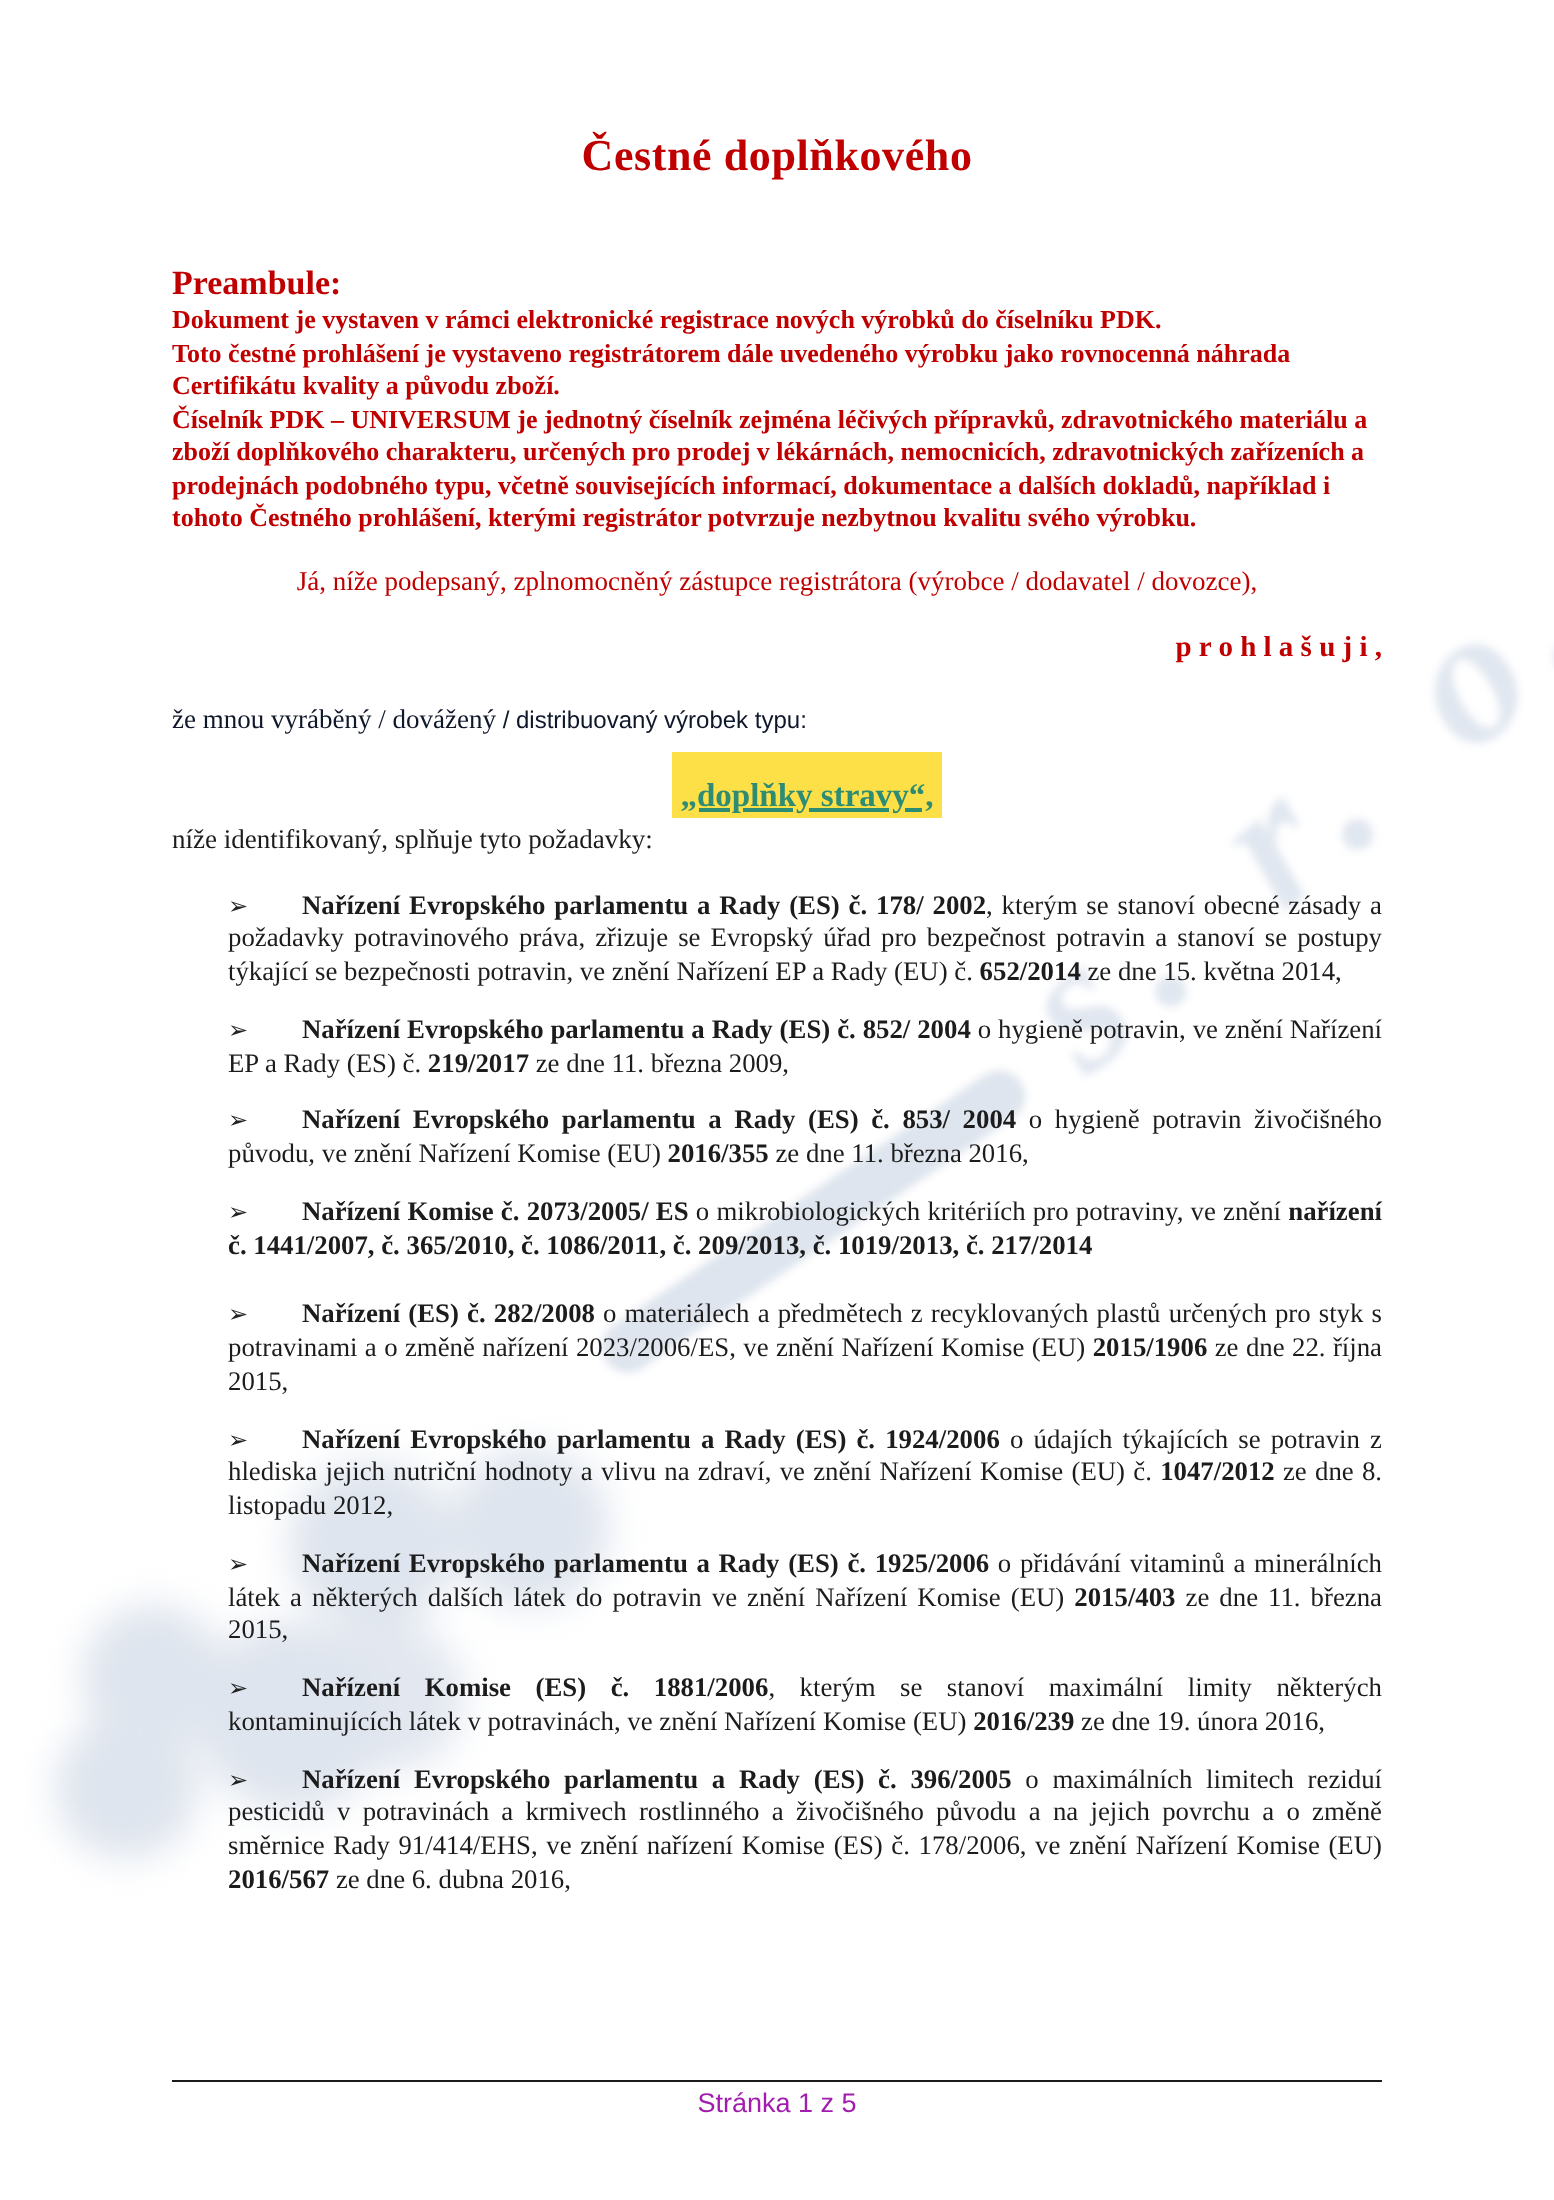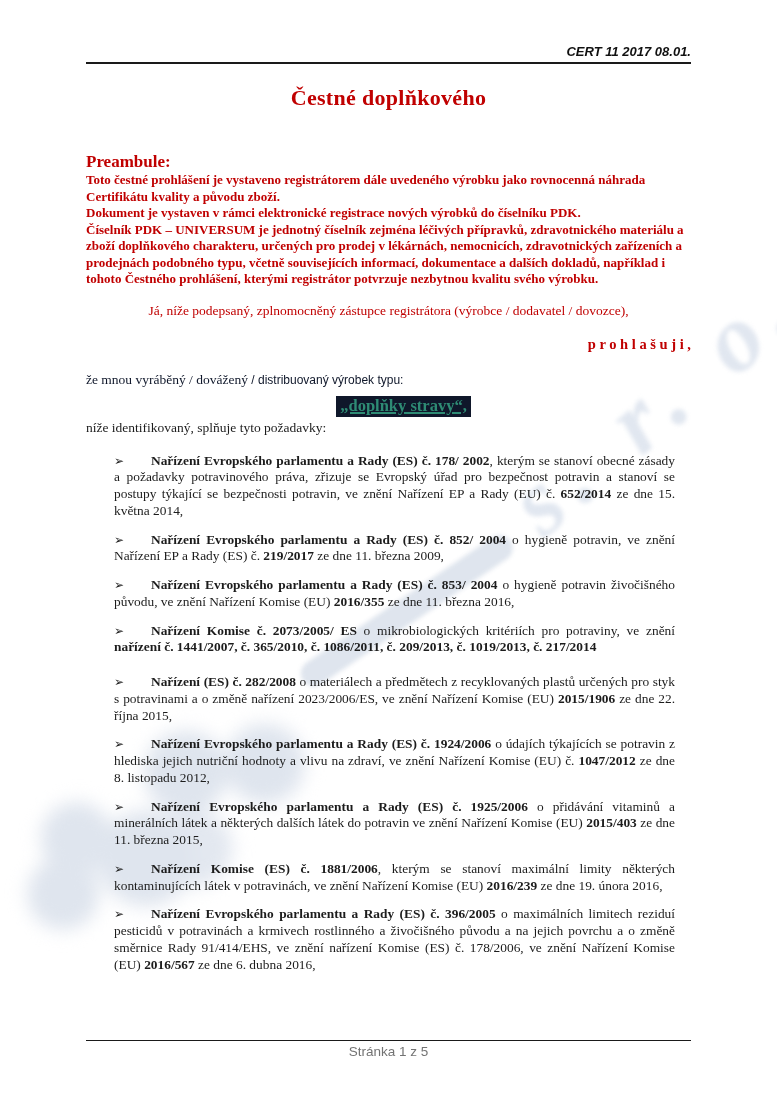--- a/index.html
+++ b/index.html
@@ -81,72 +81,71 @@
 
   .lead { margin-top:19px; color:#0f172a; font-size:13.5px; }
   .lead .sans {
     font-family:"Liberation Sans", sans-serif;
     font-size:12px;
   }
 
   .product-line { margin-top:8px; text-align:center; }
   .product {
     display:inline-block; margin-left:30px;
-    background:#0f172a;
+    background:#fde047;
     color:#2e8b74;
     font-weight:bold; font-size:16.5px;
     text-decoration:underline;
     text-decoration-thickness:1.5px;
-    padding:0 4px 1px 4px;
+    padding:12px 4px 1px 4px;
   }
 
   .follow { margin-top:3px; font-size:13.5px; }
 
   .reg-list { margin-top:17px; }
   .reg-item {
-    margin:0 16px 12px 28px;
+    margin:0 0 12px 28px;
     text-align:justify;
     font-size:13.4px; line-height:1.25;
     color:#1c1c1c;
   }
   .reg-item.gap-before { margin-top:18px; }
   .reg-item b { font-weight:bold; }
   .marker { display:inline-block; width:37px; font-size:12px; color:#222; }
 
   .footer {
     position:absolute; left:86px; right:86px; top:1040px;
     border-top:1.5px solid #1a1a1a;
     text-align:center;
     font-family:"Liberation Sans", sans-serif;
-    font-size:13.5px; color:#737373;
+    font-size:13.5px; color:#a21caf;
     padding-top:3px;
     z-index:1;
   }
 </style>
 <title>Čestné prohlášení</title></head>
 <body>
 
 <div class="page">
 
   <div class="watermark" aria-hidden="true">
     <span class="wm-blob"></span>
     <span class="wm-slash"></span>
     <span class="wm-text">s. r. o.</span>
   </div>
 
   <div class="content">
 
-    <div class="doc-code">CERT 11 2017 08.01.</div>
 
     <div class="title">Čestné doplňkového</div>
 
     <div class="preamble-heading">Preambule:</div>
     <div class="preamble">
+      <p>Dokument je vystaven v rámci elektronické registrace nových výrobků do číselníku PDK.</p>
       <p>Toto čestné prohlášení je vystaveno registrátorem dále uvedeného výrobku jako rovnocenná náhrada Certifikátu kvality a původu zboží.</p>
-      <p>Dokument je vystaven v rámci elektronické registrace nových výrobků do číselníku PDK.</p>
       <p>Číselník PDK – UNIVERSUM je jednotný číselník zejména léčivých přípravků, zdravotnického materiálu a zboží doplňkového charakteru, určených pro prodej v lékárnách, nemocnicích, zdravotnických zařízeních a prodejnách podobného typu, včetně souvisejících informací, dokumentace a dalších dokladů, například i tohoto Čestného prohlášení, kterými registrátor potvrzuje nezbytnou kvalitu svého výrobku.</p>
     </div>
 
     <div class="intro">Já, níže podepsaný, zplnomocněný zástupce registrátora (výrobce / dodavatel / dovozce),</div>
 
     <div class="verb">p r o h l a š u j i ,</div>
 
     <div class="lead">
       <span>že mnou vyráběný / dovážený </span><span class="sans">/ distribuovaný výrobek typu:</span>
     </div>

